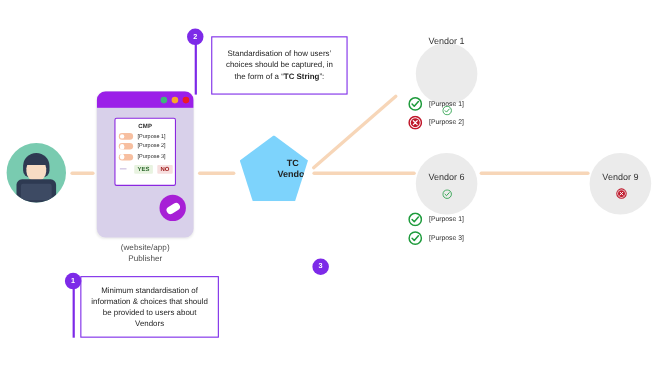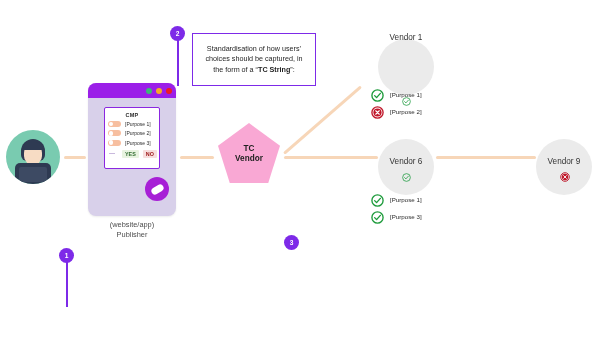--- a/index.html
+++ b/index.html
@@ -153,23 +153,23 @@
     text-align:center;
     font-size: 7.4px;
     color: #4d4d4d;
     line-height: 1.35;
   }
 
   
   .pentagon {
     left: 218px; top: 123px;
     width: 62px; height: 60px;
-    background: #f9a8d4;
+    background: #7dd3fc;
     clip-path: polygon(50% 0%, 100% 38%, 81% 100%, 19% 100%, 0% 38%);
-    display:flex; align-items:center; justify-content:center;
+    display:flex; align-items:center; justify-content:flex-end;
   }
   .pent-text {
     font-size: 8.2px; font-weight: bold; color:#222; text-align:center;
     line-height: 1.28;
     margin-top: 2px;
   }
 
   
   .vendor {
     width: 56px; height: 56px; border-radius:50%;
@@ -366,18 +366,21 @@
   </div>
 
   <div class="callout" style="left:192px; top:33px; width:124px; height:53px;">
     <div class="callout-text">
       <span>Standardisation of how users’ choices should be captured, in the form of a “</span><b>TC String</b><span>”:</span>
     </div>
   </div>
   <div class="badge-stem" style="left:177px; top:40px; height:46px;"></div>
   <div class="badge" style="left:170px; top:26px;">2</div>
 
+  <div class="callout" style="left:73px; top:251px; width:126px; height:56px;">
+    <div class="callout-text">Minimum standardisation of information &amp; choices that should be provided to users about Vendors</div>
+  </div>
   <div class="badge-stem" style="left:66px; top:255px; height:52px;"></div>
   <div class="badge" style="left:59px; top:248px;">1</div>
 
   <div class="badge" style="left:284px; top:235px;">3</div>
 
 </div>
 
 </body></html>

